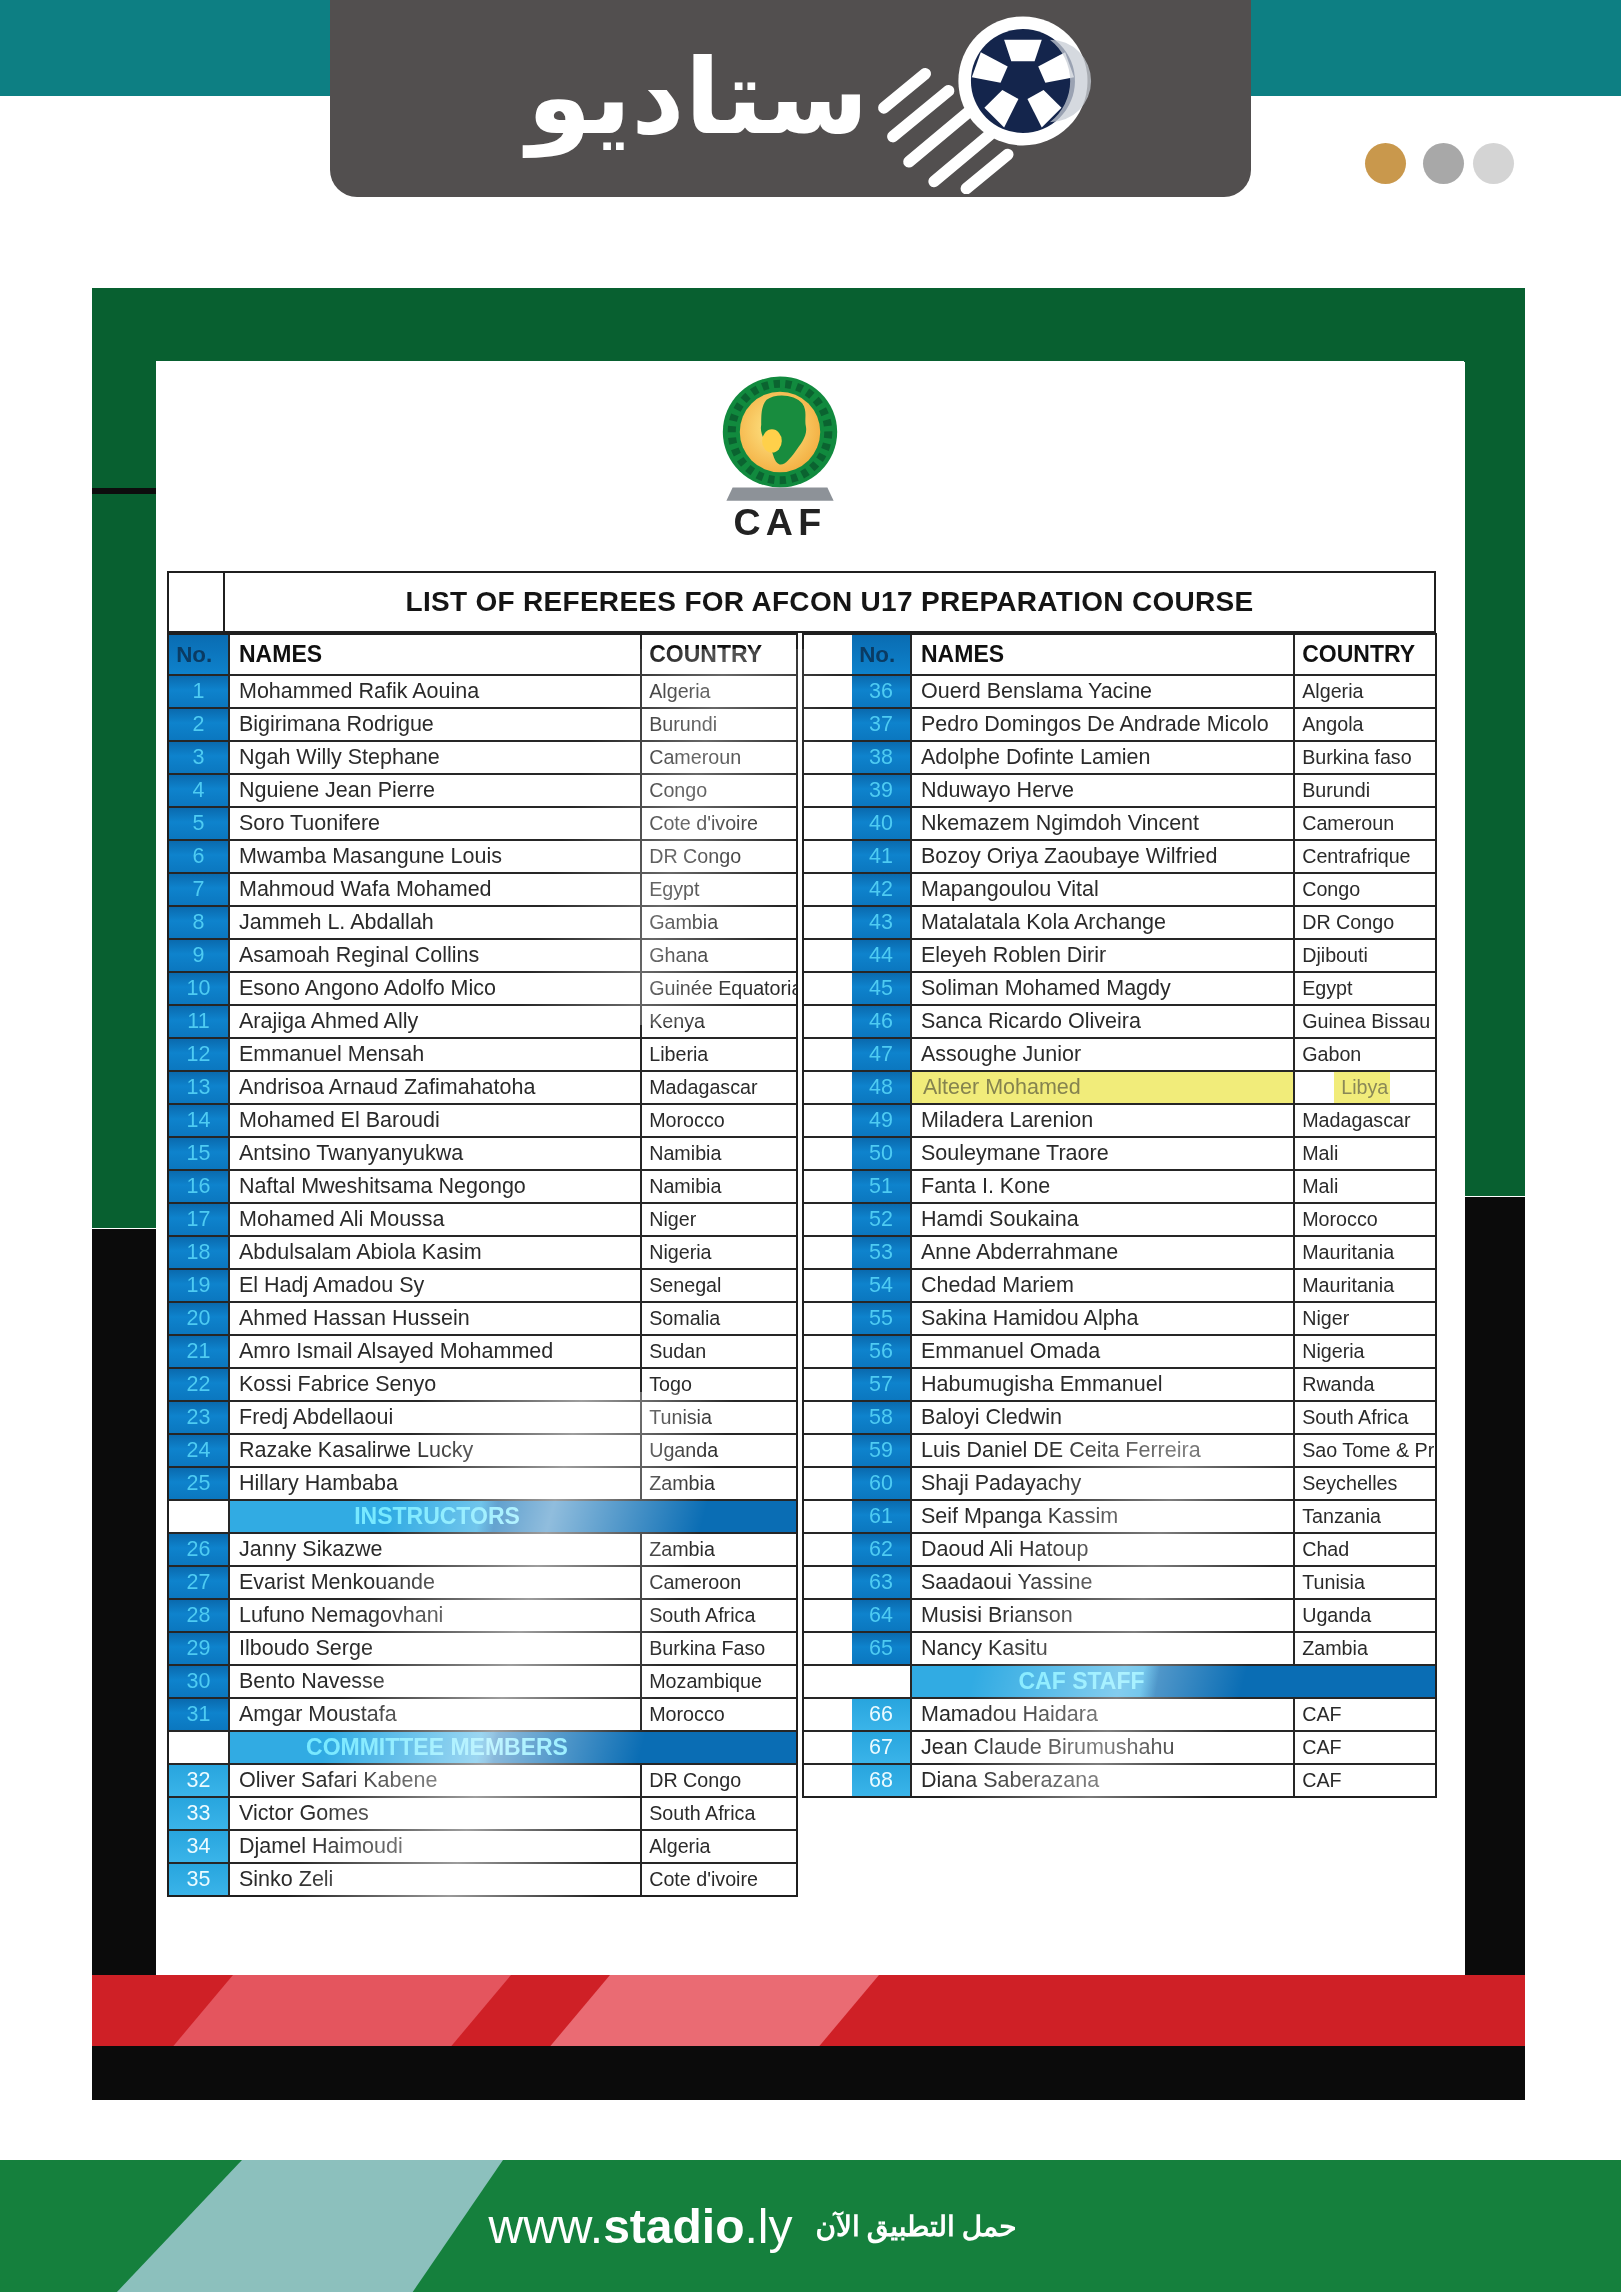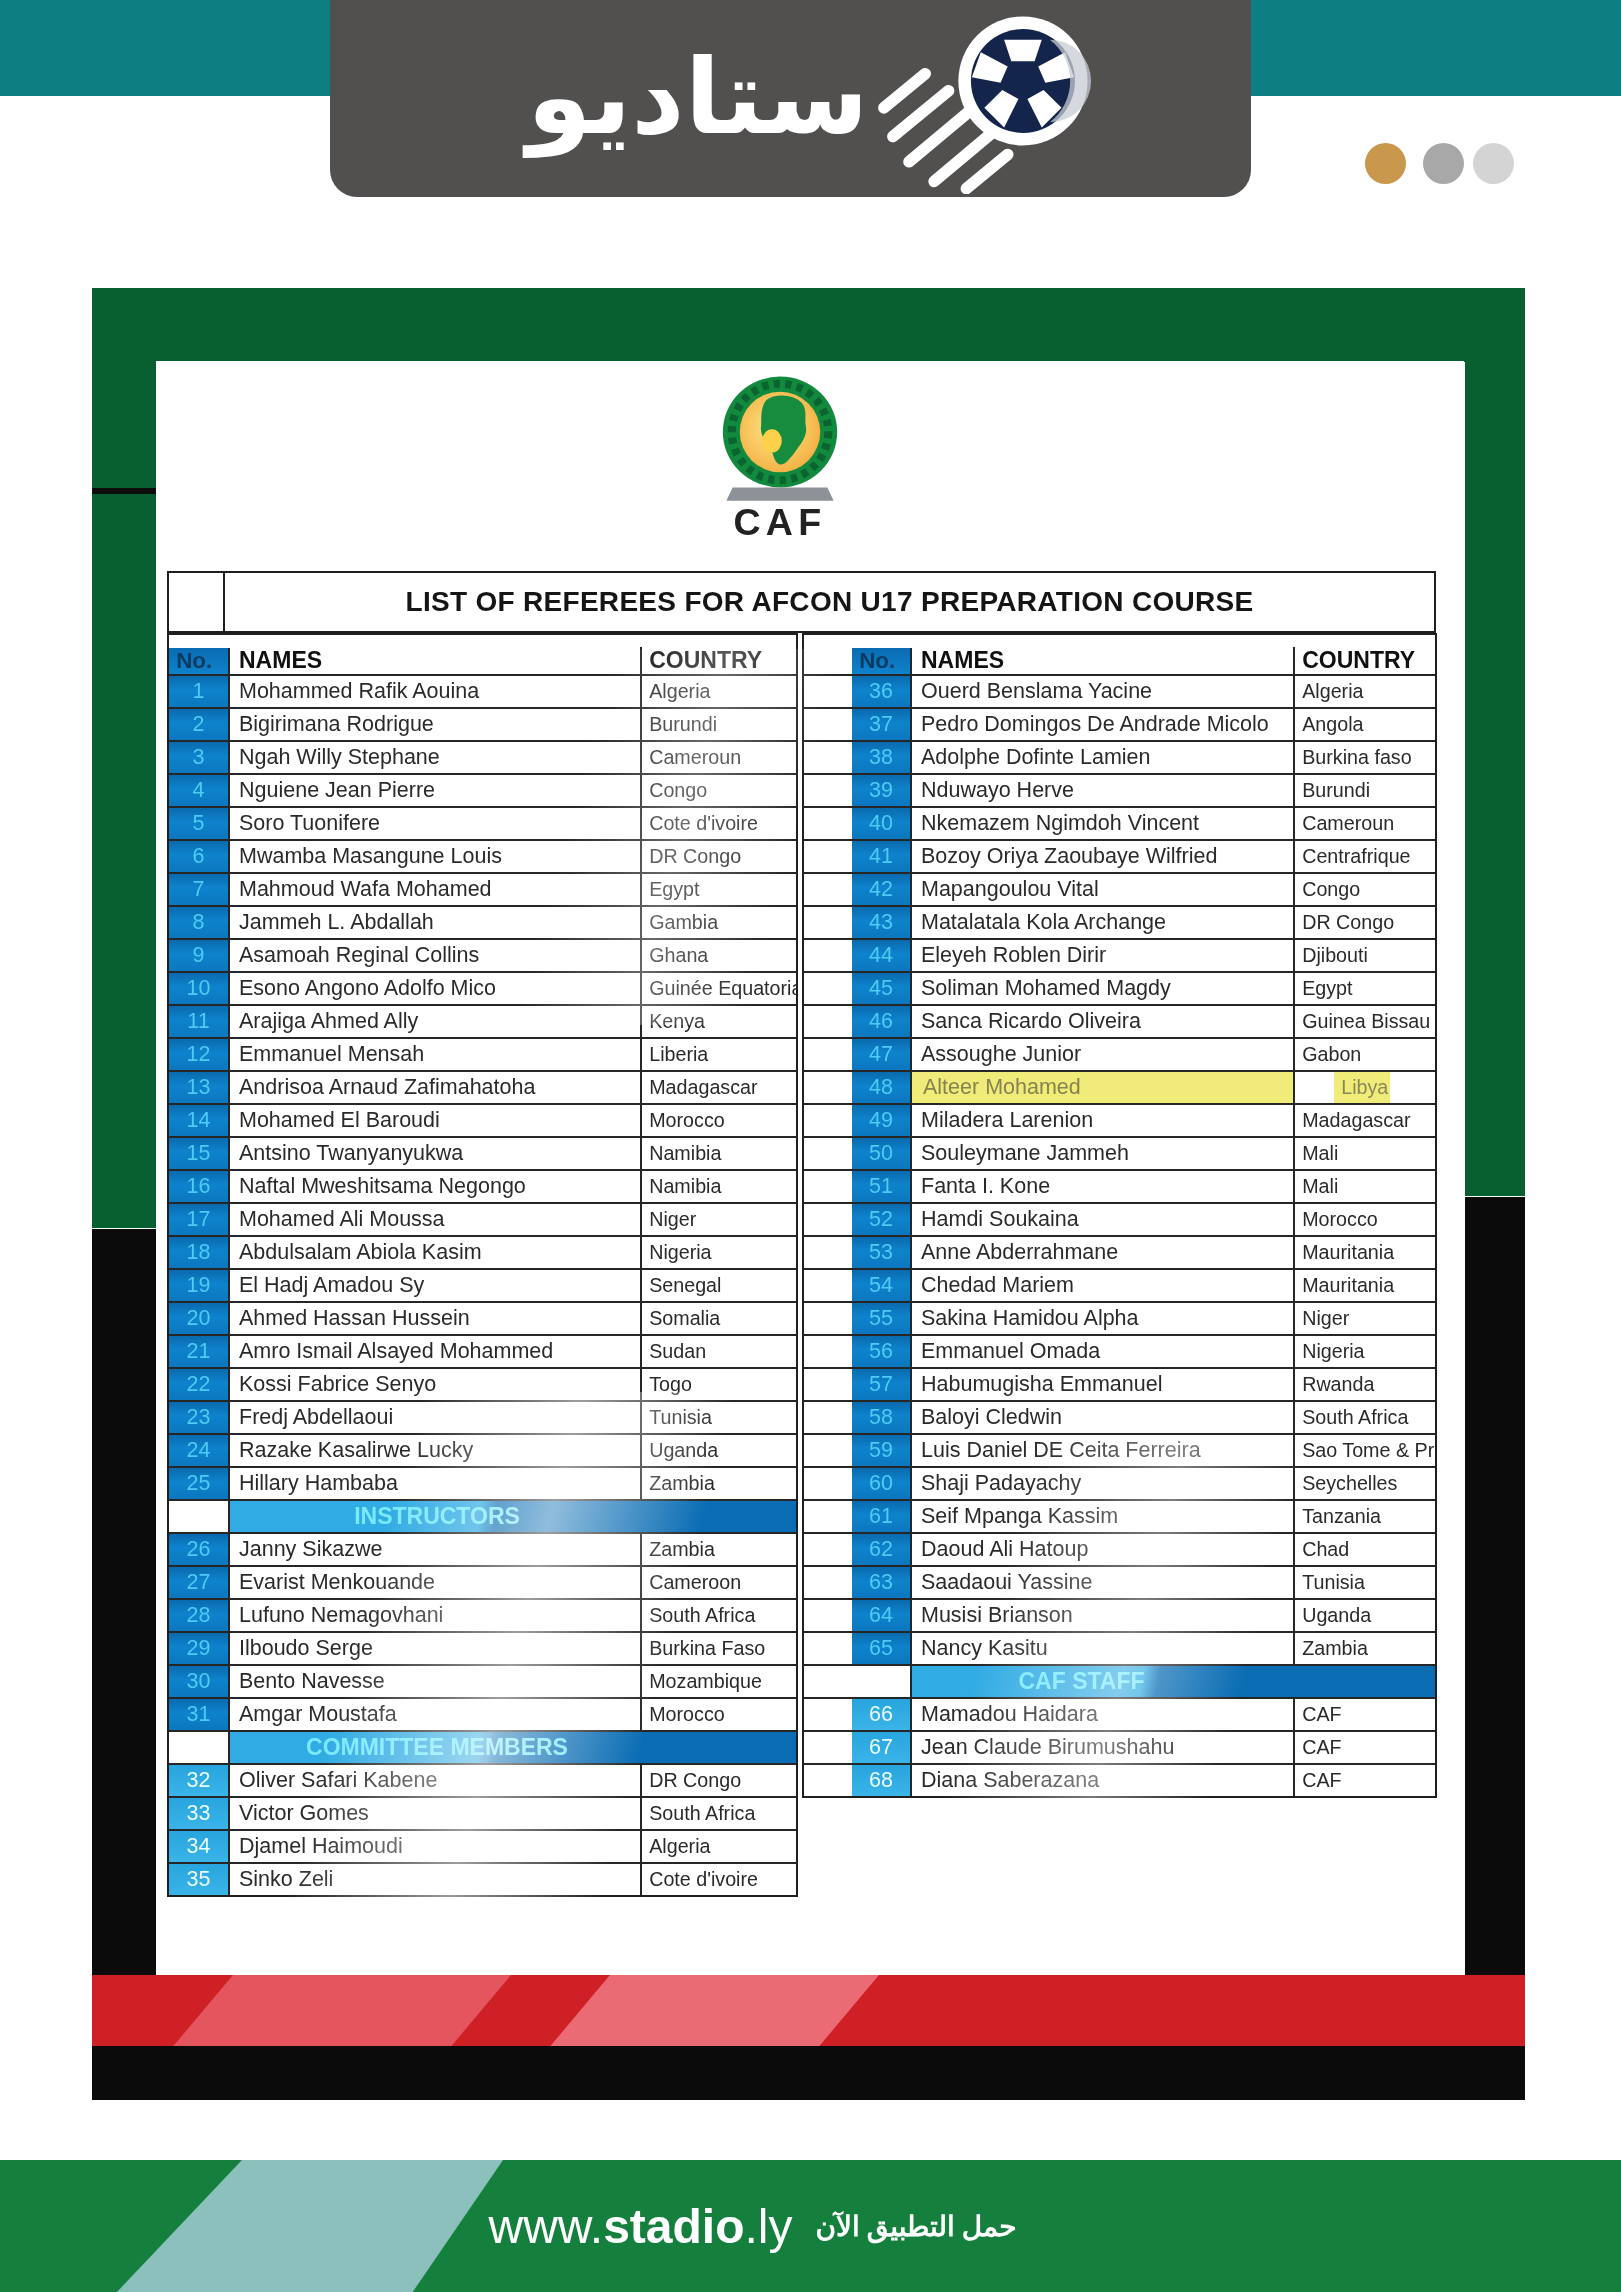--- a/index.html
+++ b/index.html
@@ -30,21 +30,21 @@
 
   
   .title-nocell{left:167px;top:571px;width:59px;height:62px;border:2.7px solid #1f1f1f;background:#fff;box-sizing:border-box;}
   .title-cell{left:223px;top:571px;width:1213px;height:62px;border:2.7px solid #1f1f1f;background:#fff;box-sizing:border-box;
               display:flex;align-items:center;justify-content:center;font-weight:bold;font-size:28px;color:#151515;letter-spacing:0.3px;}
 
   
   .dtable{position:absolute;border:2.7px solid #1f1f1f;background:#fff;}
   .t-left{left:167px;top:633px;width:627px;}
   .t-right{left:802px;top:633px;width:631px;}
-  .thead{display:flex;height:39px;align-items:flex-end;}
+  .thead{display:flex;height:39px;}
   .trow{display:flex;height:33px;border-top:2.7px solid #262626;box-sizing:border-box;}
   .cell{box-sizing:border-box;display:flex;align-items:center;overflow:hidden;white-space:nowrap;}
   .c-no{width:61px;border-right:2.7px solid #262626;justify-content:center;font-size:21.5px;color:#4ecbf2;
         background:linear-gradient(180deg,#0a6aae 0%,#0e83cd 45%,#0b77bf 100%);}
   .t-right .c-no{width:60px;margin-left:48px;}
   .c-name{width:412px;border-right:2.7px solid #262626;padding-left:9px;font-size:21.5px;color:#2a2a2a;}
   .t-right .c-name{width:383px;}
   .c-country{flex:1;padding-left:7.2px;font-size:19.7px;color:#2a2a2a;}
   .h-no{justify-content:flex-start;padding-left:7.2px;font-weight:bold;font-size:22.4px;color:#0a3b63;
         background:linear-gradient(180deg,#0a6cb2,#0e82cc);}
@@ -405,21 +405,21 @@
         <div class="cell c-name hl-name">Alteer Mohamed</div>
         <div class="cell c-country hl-country">Libya</div>
       </div>
       <div class="trow">
         <div class="cell c-no">49</div>
         <div class="cell c-name">Miladera Larenion</div>
         <div class="cell c-country">Madagascar</div>
       </div>
       <div class="trow">
         <div class="cell c-no">50</div>
-        <div class="cell c-name">Souleymane Jammeh</div>
+        <div class="cell c-name">Souleymane Traore</div>
         <div class="cell c-country">Mali</div>
       </div>
       <div class="trow">
         <div class="cell c-no">51</div>
         <div class="cell c-name">Fanta I. Kone</div>
         <div class="cell c-country">Mali</div>
       </div>
       <div class="trow">
         <div class="cell c-no">52</div>
         <div class="cell c-name">Hamdi Soukaina</div>

